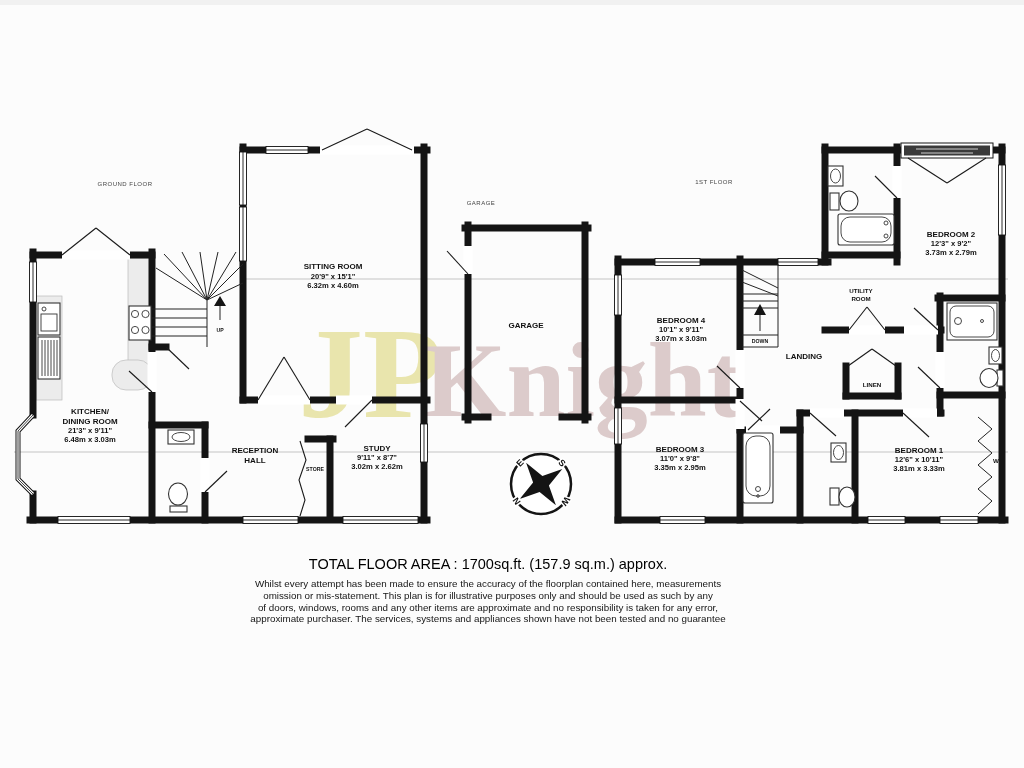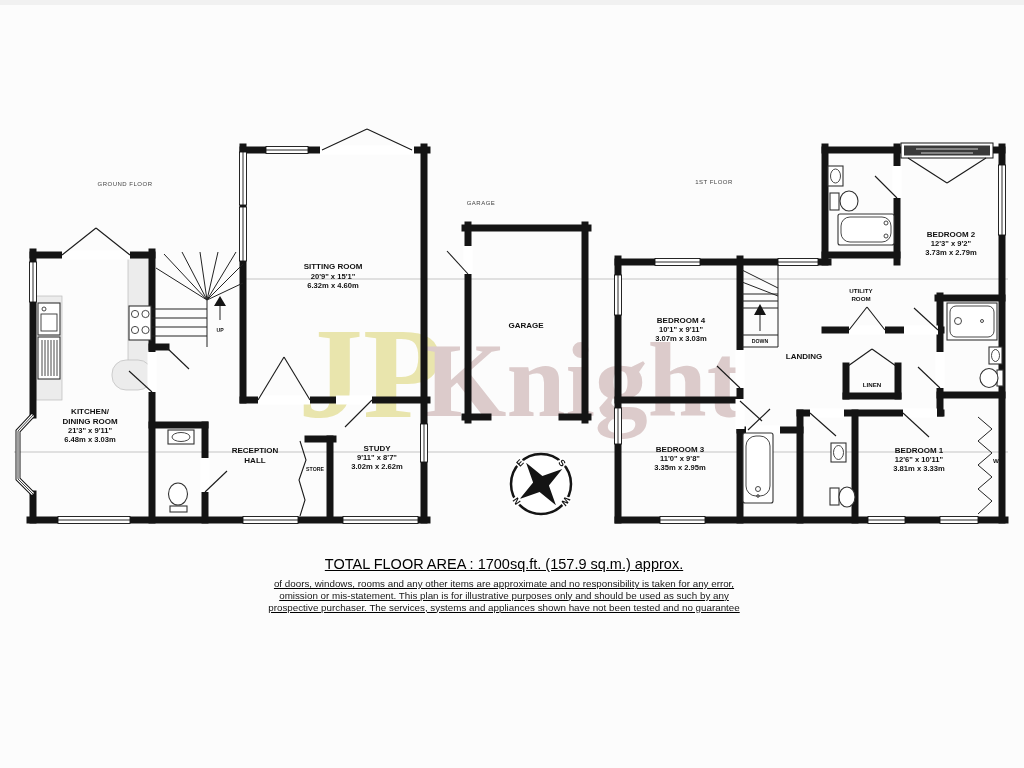--- a/index.html
+++ b/index.html
@@ -19,21 +19,21 @@
   .lbl{font:bold 8px "Liberation Sans",sans-serif;fill:#111;text-anchor:middle;}
   .dim{font:bold 7.6px "Liberation Sans",sans-serif;fill:#111;text-anchor:middle;}
   .tiny{font:bold 5.2px "Liberation Sans",sans-serif;fill:#111;text-anchor:middle;}
   .small{font:bold 6.2px "Liberation Sans",sans-serif;fill:#111;text-anchor:middle;}
   .floorlbl{font:6px "Liberation Sans",sans-serif;fill:#444;letter-spacing:.5px;text-anchor:middle;}
   .wm1{font:bold 130px "Liberation Serif",serif;fill:#e9e5ad;}
   .wm2{font:bold 106px "Liberation Serif",serif;fill:#dccbcb;}
   .scanline{stroke:#e0e0e0;stroke-width:2.2;}
   .compassletter{font:bold 9px "Liberation Sans",sans-serif;fill:#111;text-anchor:middle;
                  paint-order:stroke;stroke:#fff;stroke-width:3px;}
-  .footer{position:absolute;left:16px;top:556px;width:976px;text-align:center;text-decoration:underline;}
+  .footer{position:absolute;left:0;top:556px;width:976px;text-align:center;}
   .area-title{font:14.5px "Liberation Sans",sans-serif;color:#000;margin-bottom:6px;}
   .disclaimer div{font:9.8px "Liberation Sans",sans-serif;line-height:11.8px;color:#151515;}
 </style>
 </head>
 <body>
 
 <div class="page">
 <div class="topstrip"></div>
 
 <svg width="1024" height="768" viewBox="0 0 1024 768">
@@ -358,18 +358,19 @@
     <text class="compassletter" x="519.8" y="466" transform="rotate(-45 519.8 462.8)">E</text>
     <text class="compassletter" x="562.2" y="466" transform="rotate(45 562.2 462.8)">S</text>
     <text class="compassletter" x="516.4" y="504.4" transform="rotate(-125 516.4 501.2)">N</text>
     <text class="compassletter" x="565.6" y="504.4" transform="rotate(125 565.6 501.2)">W</text>
   </g>
 </svg>
 
 <div class="footer">
   <div class="area-title">TOTAL FLOOR AREA : 1700sq.ft. (157.9 sq.m.) approx.</div>
   <div class="disclaimer">
+    <div>Whilst every attempt has been made to ensure the accuracy of the floorplan contained here, measurements</div>
+    <div>omission or mis-statement. This plan is for illustrative purposes only and should be used as such by any</div>
     <div>of doors, windows, rooms and any other items are approximate and no responsibility is taken for any error,</div>
-    <div>omission or mis-statement. This plan is for illustrative purposes only and should be used as such by any</div>
-    <div>prospective purchaser. The services, systems and appliances shown have not been tested and no guarantee</div>
+    <div>approximate purchaser. The services, systems and appliances shown have not been tested and no guarantee</div>
   </div>
 </div>
 </div>
 
 </body></html>

